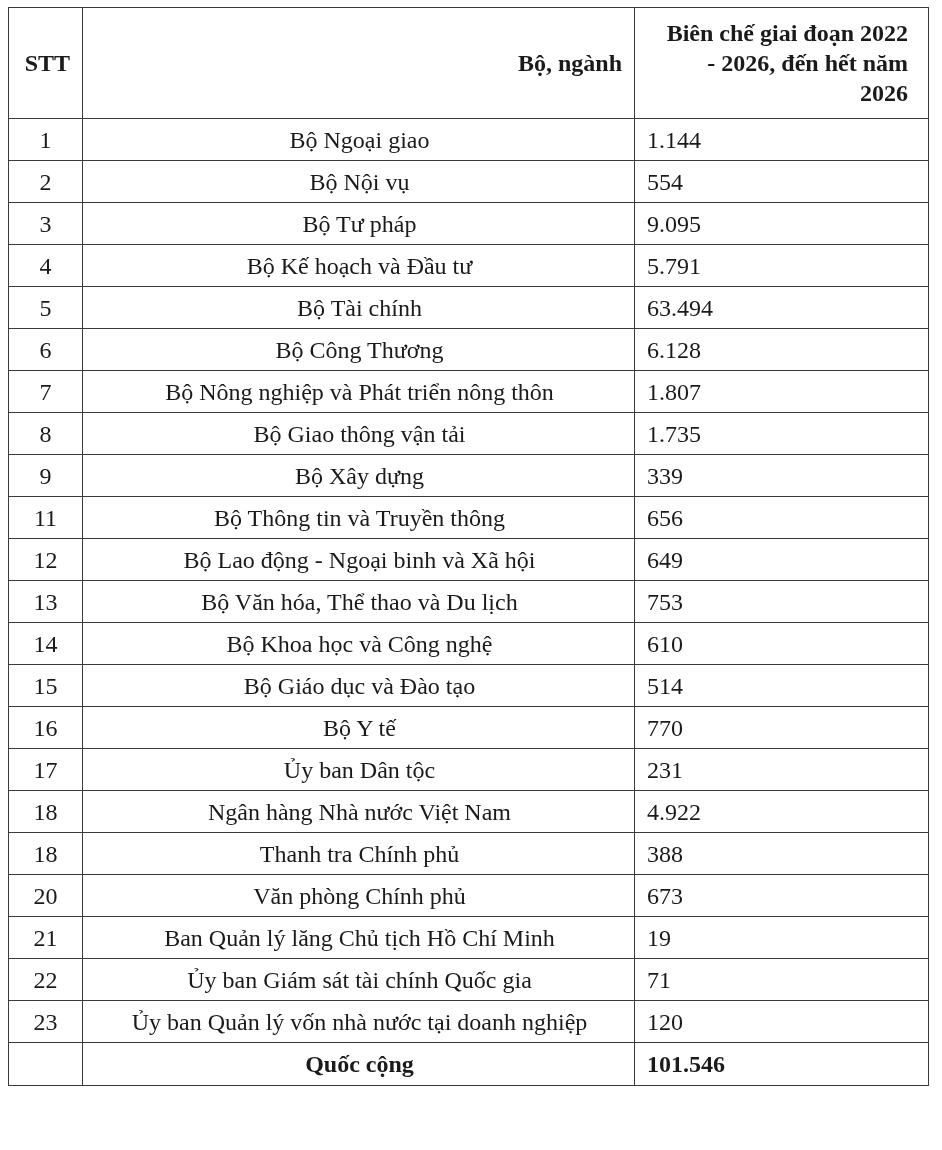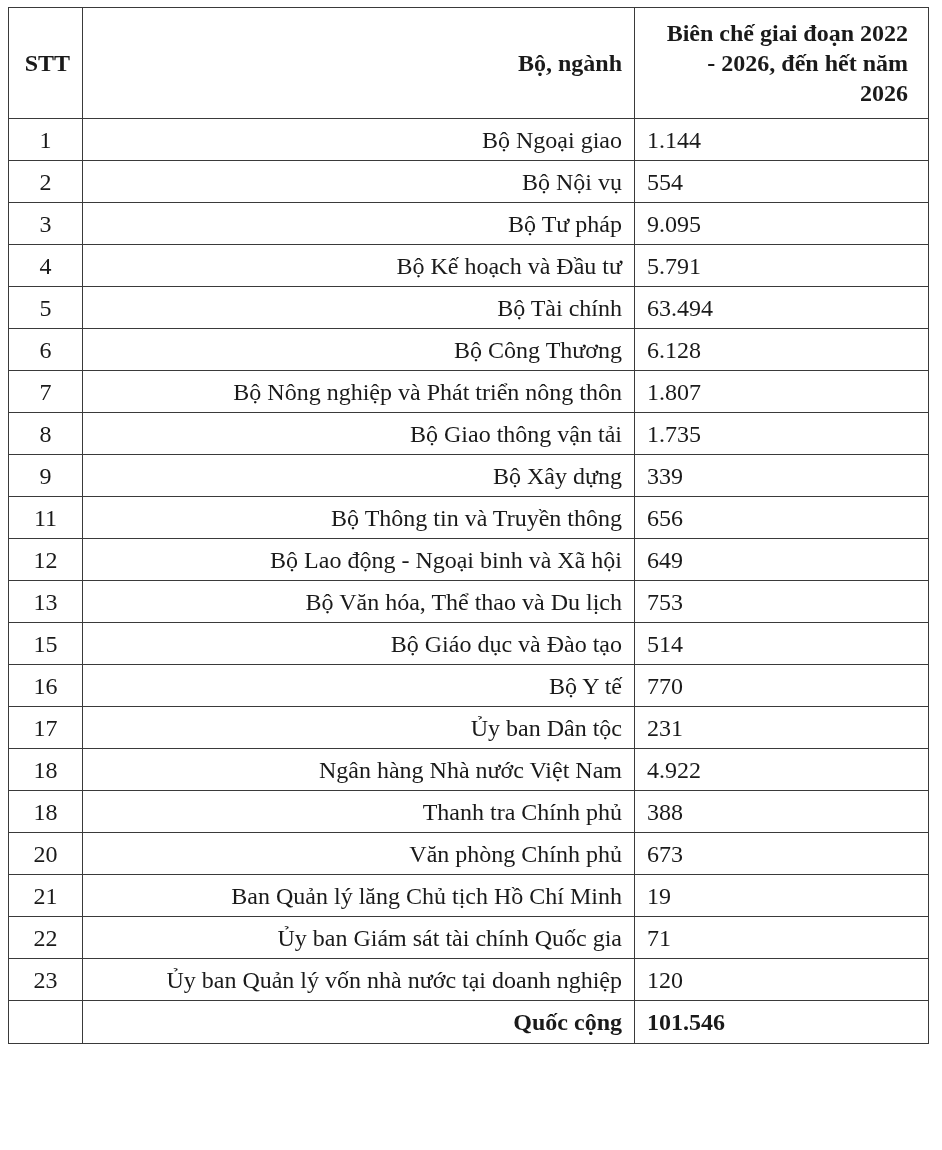--- a/index.html
+++ b/index.html
@@ -26,21 +26,21 @@
       font-size: 24px;
       height: 110px;
       text-align: right;
       line-height: 30px;
     }
     th.val-head { white-space: normal; padding: 0 20px; }
     col.c-stt { width: 74px; }
     col.c-name { width: 552px; }
     col.c-val { width: 294px; }
     td.stt { text-align: center; padding: 0; }
-    td.name { text-align: right; padding-left: 14px; margin-left: 12px; }
+    td.name { text-align: center; padding-left: 14px; margin-left: 12px; }
     td.val { text-align: left; padding-right: 10px; }
     tr.total td { font-weight: bold; height: 42px; }
   </style>
 </head>
 <body>
 
 <div class="sheet">
   <table>
     <colgroup>
       <col class="c-stt">
@@ -109,20 +109,25 @@
           <td class="stt">12</td>
           <td class="name">Bộ Lao động - Ngoại binh và Xã hội</td>
           <td class="val">649</td>
         </tr>
         <tr class="">
           <td class="stt">13</td>
           <td class="name">Bộ Văn hóa, Thể thao và Du lịch</td>
           <td class="val">753</td>
         </tr>
         <tr class="">
+          <td class="stt">14</td>
+          <td class="name">Bộ Khoa học và Công nghệ</td>
+          <td class="val">610</td>
+        </tr>
+        <tr class="">
           <td class="stt">15</td>
           <td class="name">Bộ Giáo dục và Đào tạo</td>
           <td class="val">514</td>
         </tr>
         <tr class="">
           <td class="stt">16</td>
           <td class="name">Bộ Y tế</td>
           <td class="val">770</td>
         </tr>
         <tr class="">

